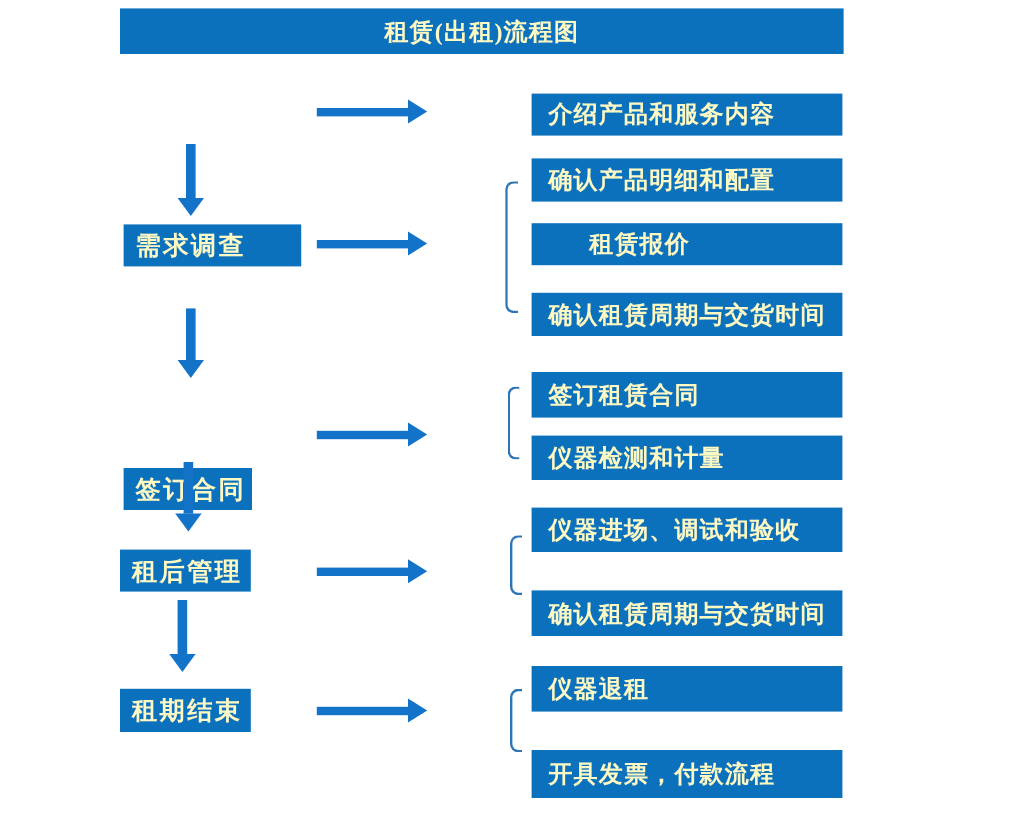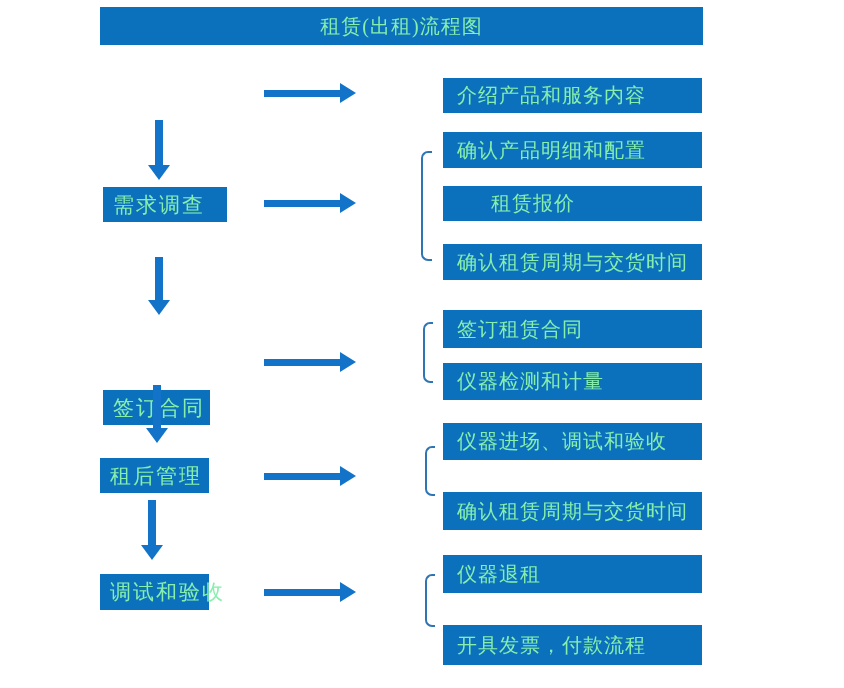--- a/index.html
+++ b/index.html
@@ -11,22 +11,22 @@
   #canvas {
     position: relative;
     width: 844px;
     height: 688px;
     background: #ffffff;
     overflow: hidden;
   }
   .box {
     position: absolute;
     background: #0b71bd;
-    color: #86efac;
-    font-weight: normal;
+    color: #fef9c3;
+    font-weight: bold;
     display: flex;
     align-items: center;
     box-sizing: border-box;
     white-space: nowrap;
   }
   .titlebar {
     left: 100px; top: 7px; width: 603px; height: 38px;
     justify-content: center;
     font-size: 20px;
     letter-spacing: 1px;
@@ -88,24 +88,24 @@
     box-sizing: border-box;
   }
 </style>
 </head>
 <body>
 
 <div id="canvas">
 
   <div class="box titlebar">租赁(出租)流程图</div>
 
-  <div class="box lbox" style="left:103px; top:187px; width:124px; height:35px;">需求调查</div>
+  <div class="box lbox" style="left:103px; top:187px; width:148px; height:35px;">需求调查</div>
   <div class="box lbox" style="left:103px; top:345px; width:107px; height:35px;margin-top:45px;">签订合同</div>
   <div class="box lbox" style="left:100px; top:458px; width:109px; height:35px;">租后管理</div>
-  <div class="box lbox" style="left:100px; top:574px; width:109px; height:36px;">调试和验收</div>
+  <div class="box lbox" style="left:100px; top:574px; width:109px; height:36px;">租期结束</div>
 
   <div class="varrow" style="left:148px; top:120px; height:60px;">
     <div class="shaft"></div>
     <div class="head"></div>
   </div>
   <div class="varrow" style="left:148px; top:257px; height:58px;">
     <div class="shaft"></div>
     <div class="head"></div>
   </div>
   <div class="varrow" style="left:146px; top:385px; height:58px;">

